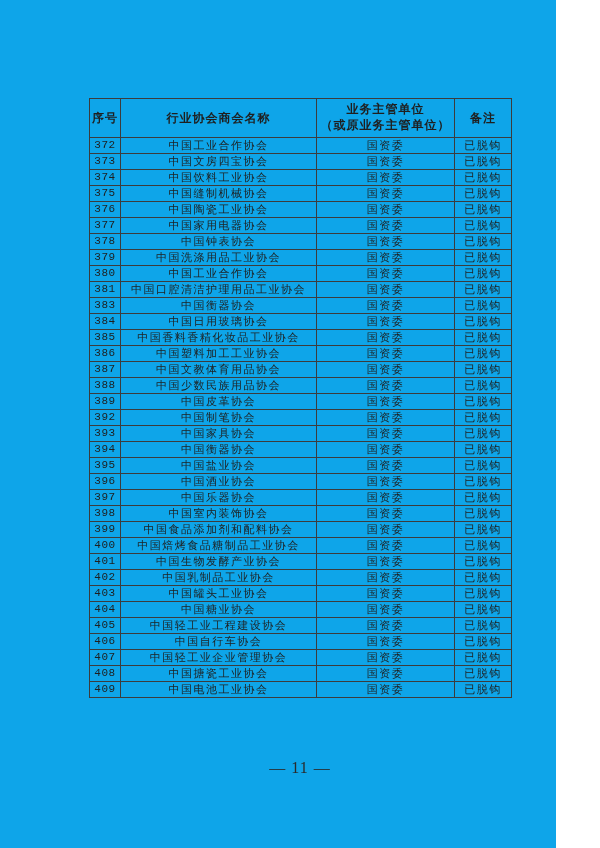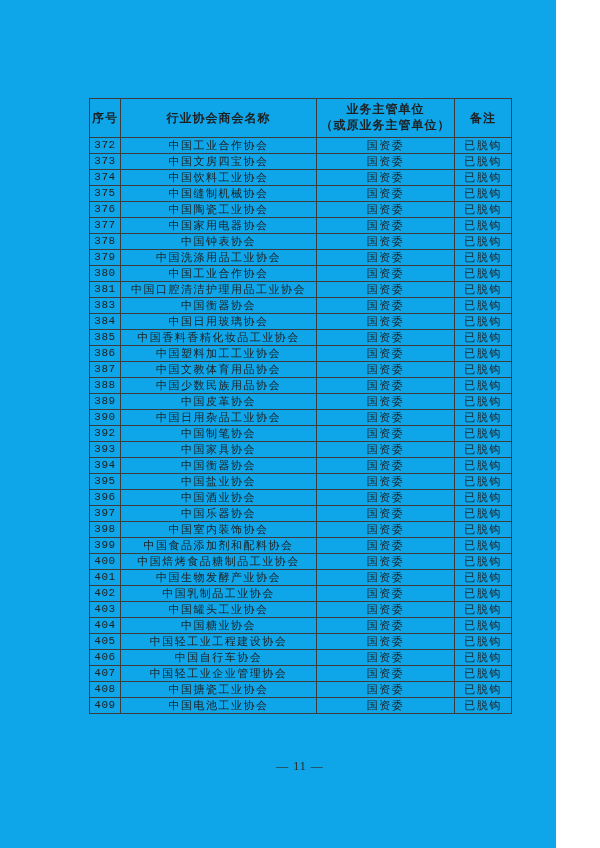--- a/index.html
+++ b/index.html
@@ -61,21 +61,21 @@
   tbody td:nth-child(3),
   tbody td:nth-child(4) {
     letter-spacing: 1.5px;
   }
   .footer {
     position: absolute;
     left: 0;
     top: 759px;
     width: 600px;
     text-align: center;
-    font-size: 12px;
+    font-size: 16px;
     letter-spacing: 1px;
     color: #2a2a2a;
   }
 </style>
 </head>
 <body>
 
 <div class="page">
 
   <table class="assoc">
@@ -193,26 +193,20 @@
           <td>国资委</td>
           <td>已脱钩</td>
         </tr>
         <tr>
           <td>389</td>
           <td>中国皮革协会</td>
           <td>国资委</td>
           <td>已脱钩</td>
         </tr>
         <tr>
-          <td>390</td>
-          <td>中国日用杂品工业协会</td>
-          <td>国资委</td>
-          <td>已脱钩</td>
-        </tr>
-        <tr>
           <td>392</td>
           <td>中国制笔协会</td>
           <td>国资委</td>
           <td>已脱钩</td>
         </tr>
         <tr>
           <td>393</td>
           <td>中国家具协会</td>
           <td>国资委</td>
           <td>已脱钩</td>

